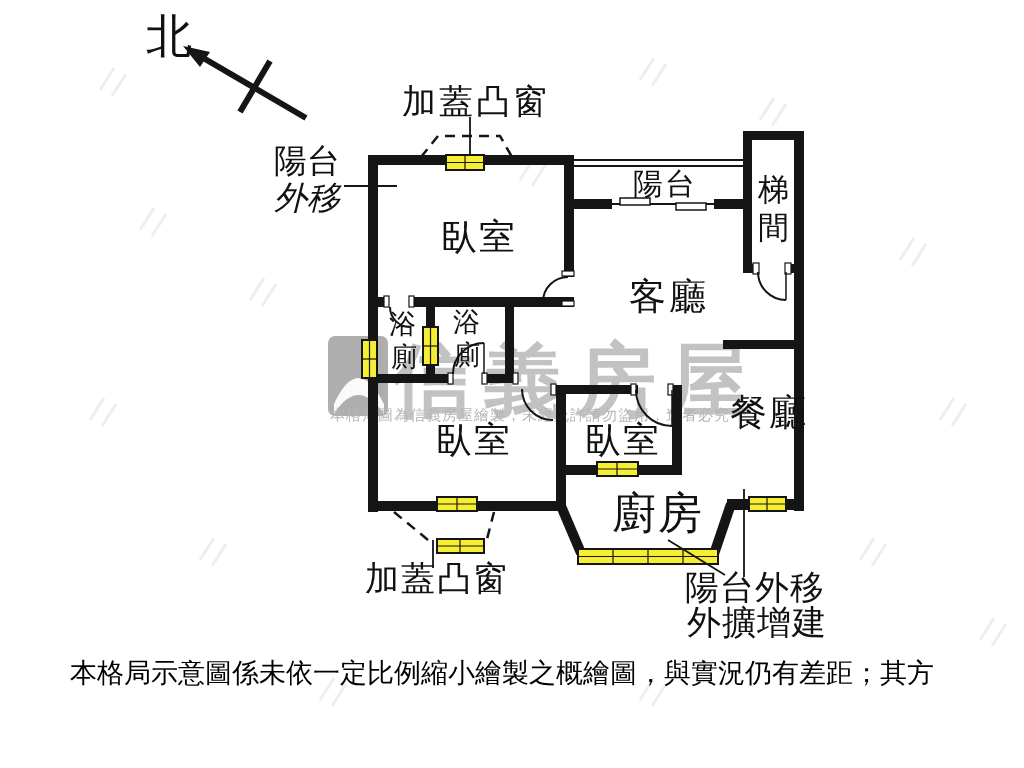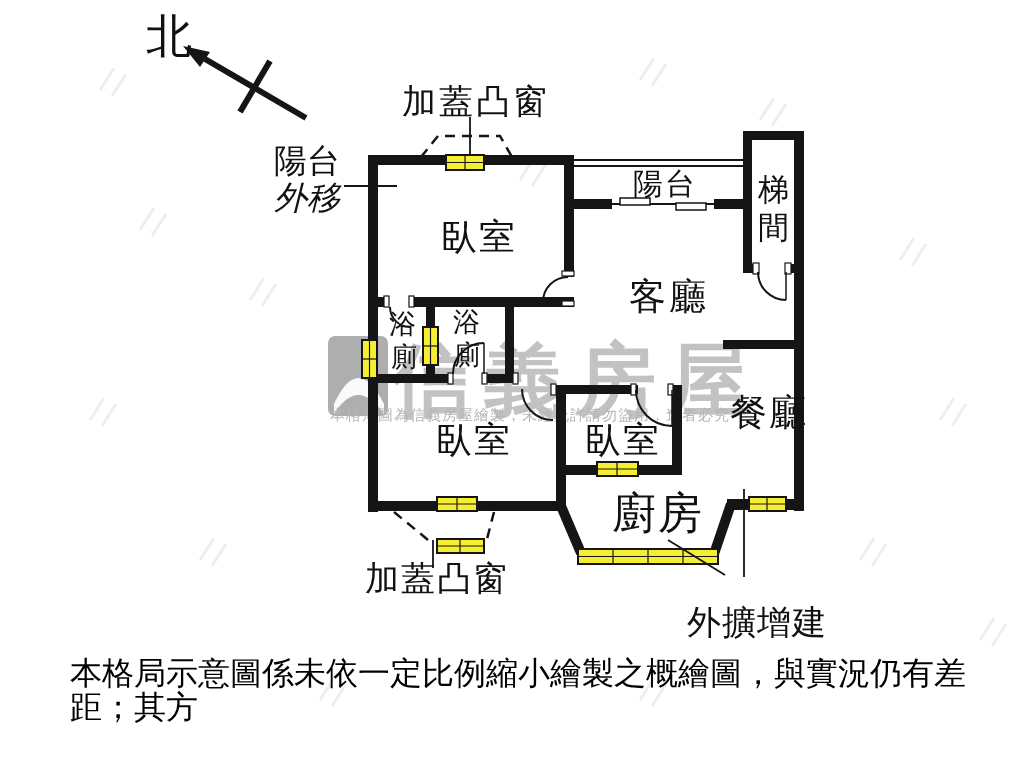--- a/index.html
+++ b/index.html
@@ -4,21 +4,21 @@
 <style>
   html,body{margin:0;padding:0;background:#ffffff;}
   #stage{position:relative;width:1024px;height:768px;background:#ffffff;overflow:hidden;
          font-family:"DejaVu Serif","Liberation Serif",serif;}
   .lbl{position:absolute;color:#111;white-space:nowrap;line-height:1.05;
        font-family:"DejaVu Serif","Liberation Serif",serif;}
   .wm-brand{position:absolute;left:392px;top:328px;font-size:80px;font-weight:bold;
             letter-spacing:12px;color:#9a9a9a;opacity:.6;}
   .wm-notice{position:absolute;left:330px;top:406px;font-size:15px;letter-spacing:1px;
              color:#b5b5b5;}
-  .disclaimer{position:absolute;left:70px;top:656px;width:910px;font-size:32px;
+  .disclaimer{position:absolute;left:70px;top:656px;width:910px;font-size:27px;
               line-height:34px;color:#000;}
   svg{position:absolute;left:0;top:0;}
 </style>
 </head>
 <body>
 
 <div id="stage">
 
   <svg width="1024" height="768">
     <g stroke="#cfcfcf" stroke-width="3" opacity="0.35">
@@ -185,19 +185,20 @@
   <div class="lbl" style="left:391px;top:343px;font-size:27px;">廁</div>
   <div class="lbl" style="left:453px;top:308px;font-size:27px;">浴</div>
   <div class="lbl" style="left:454px;top:341px;font-size:27px;">廁</div>
 
   <div class="lbl" style="left:730px;top:394px;font-size:37px;letter-spacing:2px;">餐廳</div>
   <div class="lbl" style="left:436px;top:421px;font-size:36px;letter-spacing:2px;">臥室</div>
   <div class="lbl" style="left:585px;top:421px;font-size:36px;letter-spacing:2px;">臥室</div>
   <div class="lbl" style="left:612px;top:490px;font-size:44px;letter-spacing:2px;">廚房</div>
 
   <div class="lbl" style="left:365px;top:561px;font-size:34px;letter-spacing:2px;">加蓋凸窗</div>
+  <div class="lbl" style="left:685px;top:570px;font-size:34px;letter-spacing:1px;">陽台外移</div>
   <div class="lbl" style="left:687px;top:605px;font-size:34px;letter-spacing:1px;">外擴增建</div>
 
   <div class="disclaimer">
     <div>本格局示意圖係未依一定比例縮小繪製之概繪圖，與實況仍有差距；其方</div>
   </div>
 
 </div>
 
 </body></html>

